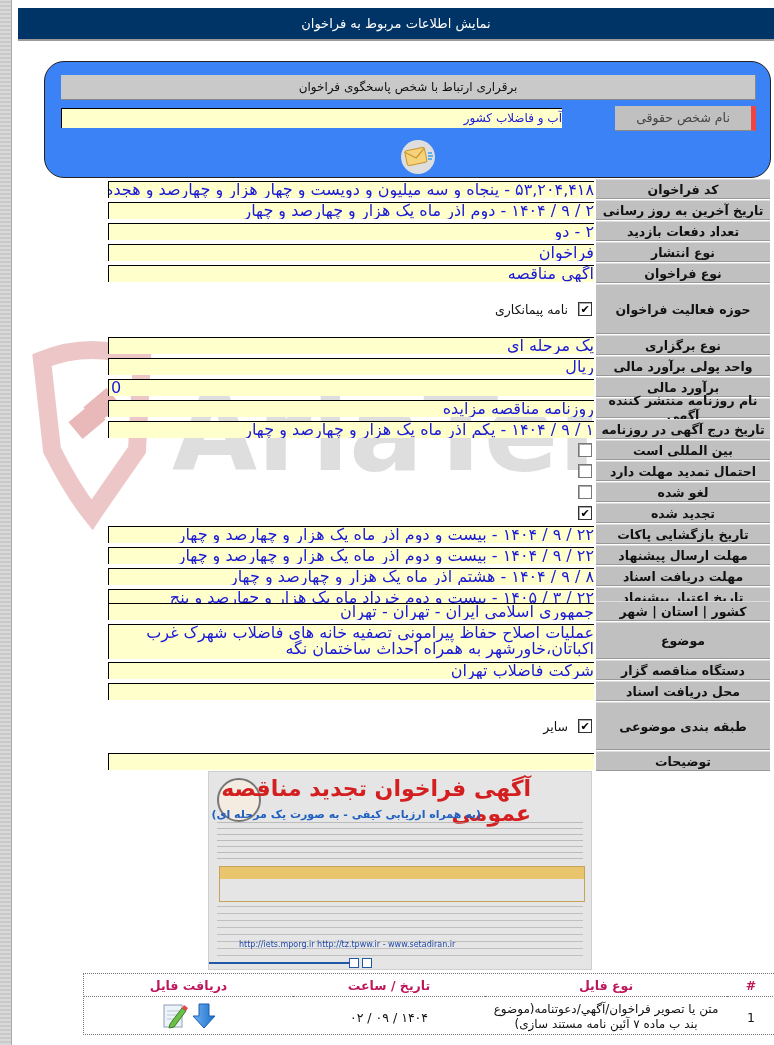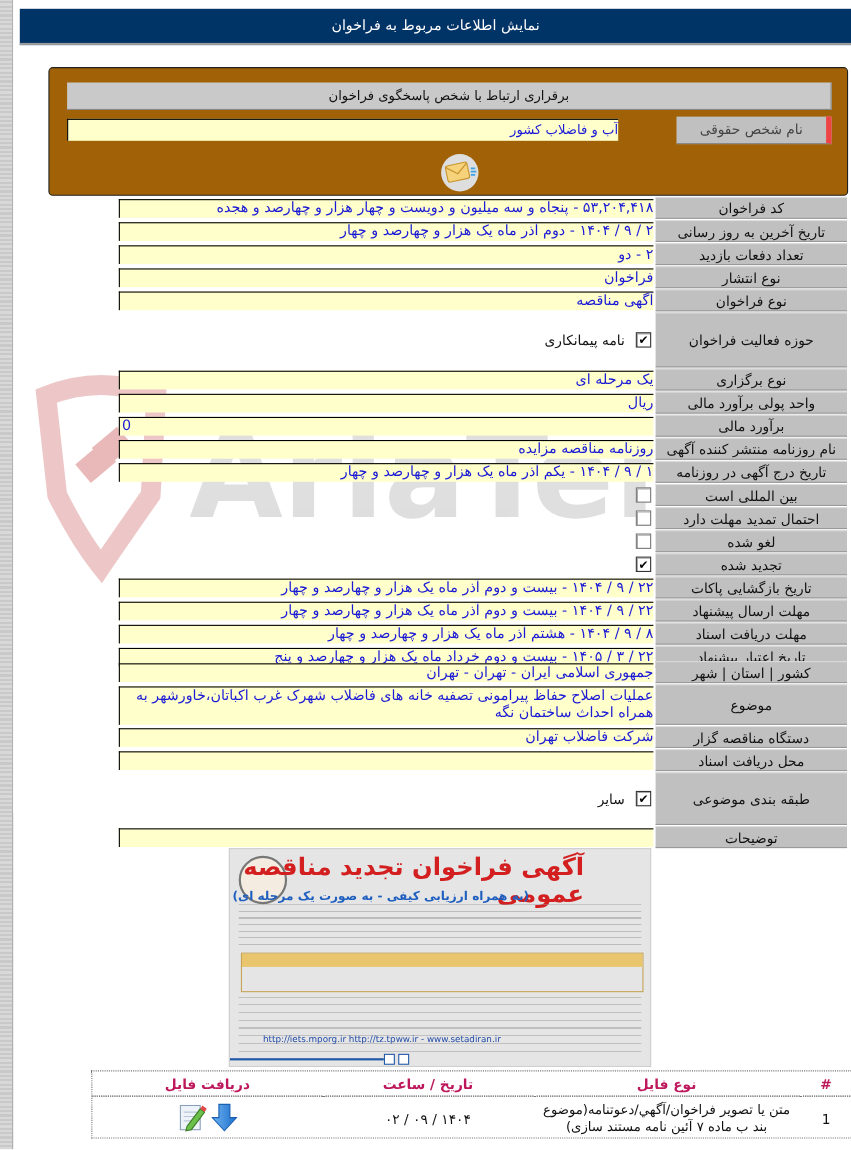--- a/index.html
+++ b/index.html
@@ -21,21 +21,21 @@
     padding-left: 48px;
   }
   .title-bar {
     position: absolute; left: 6px; top: 8px; width: 756px; height: 31px;
     background: #003366; color: #fff;
     text-align: center; line-height: 31px; font-size: 13px;
     border-bottom: 2px solid #9a9a9a;
   }
   .contact-box {
     position: absolute; left: 32px; top: 61px; width: 725px; height: 115px;
-    background: #a16207; border: 1px solid #222; border-radius: 4px;
+    background: #3b82f6; border: 1px solid #222; border-radius: 20px;
   }
   .contact-btn {
     position: absolute; left: 16px; top: 13px; width: 694px; height: 24px;
     background: #c9c9c9; border-bottom: 1px solid #888; border-right: 1px solid #888;
     text-align: center; line-height: 24px; font-size: 12px; color: #111;
   }
   .contact-label {
     position: absolute; right: 14px; top: 44px; width: 136px; height: 24px;
     background: #c0c0c0; border-bottom: 1px solid #888; border-right: 5px solid #ef4444;
     text-align: center; line-height: 24px; color: #444; font-size: 12.5px;
@@ -50,26 +50,26 @@
     border-radius: 50%; background: #dedede;
   }
   .row {
     position: absolute; left: 96px; width: 662px;
   }
   .row .lbl {
     position: absolute; right: 0; top: 0; width: 174px; bottom: 0;
     background: #c0c0c0; border-bottom: 1px solid #999; border-top: 1px solid #dcdcdc;
     box-sizing: border-box; color: #111;
     display: flex; align-items: center; justify-content: center; font-size: 12.5px;
-    direction: rtl; text-align: center;
+    direction: rtl; text-align: center; font-weight: bold;
   }
   .row .val {
     position: absolute; right: 176px; left: 0; top: 2px; height: 16px;
     background: #ffffcc; border-top: 1px solid #000; border-left: 1px solid #000;
-    color: #1a1ad6; direction: rtl; text-align: right; font-size: 13px;
+    color: #1a1ad6; direction: rtl; text-align: right; font-size: 16px;
     line-height: 16px; white-space: nowrap; overflow: hidden; padding-right: 0;
   }
   .row .val.multi { height: 34px; white-space: normal; line-height: 16px; }
   .row .val.ltr0 { direction: ltr; text-align: left; padding-left: 2px; }
   .cb-wrap {
     position: absolute; right: 178px; top: 0; bottom: 0;
     display: flex; align-items: center; direction: rtl; gap: 10px;
   }
   .cb {
     width: 12px; height: 12px; border: 1px solid #333; background: #fff;

